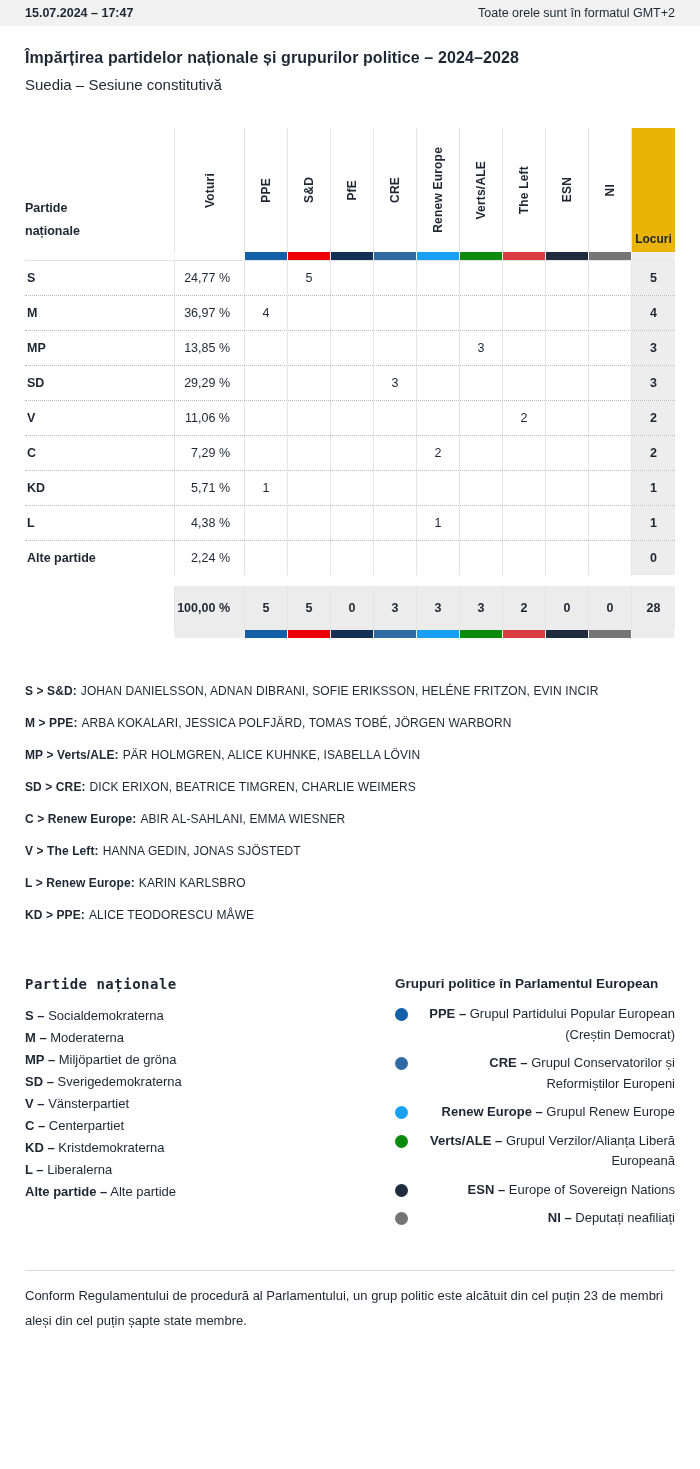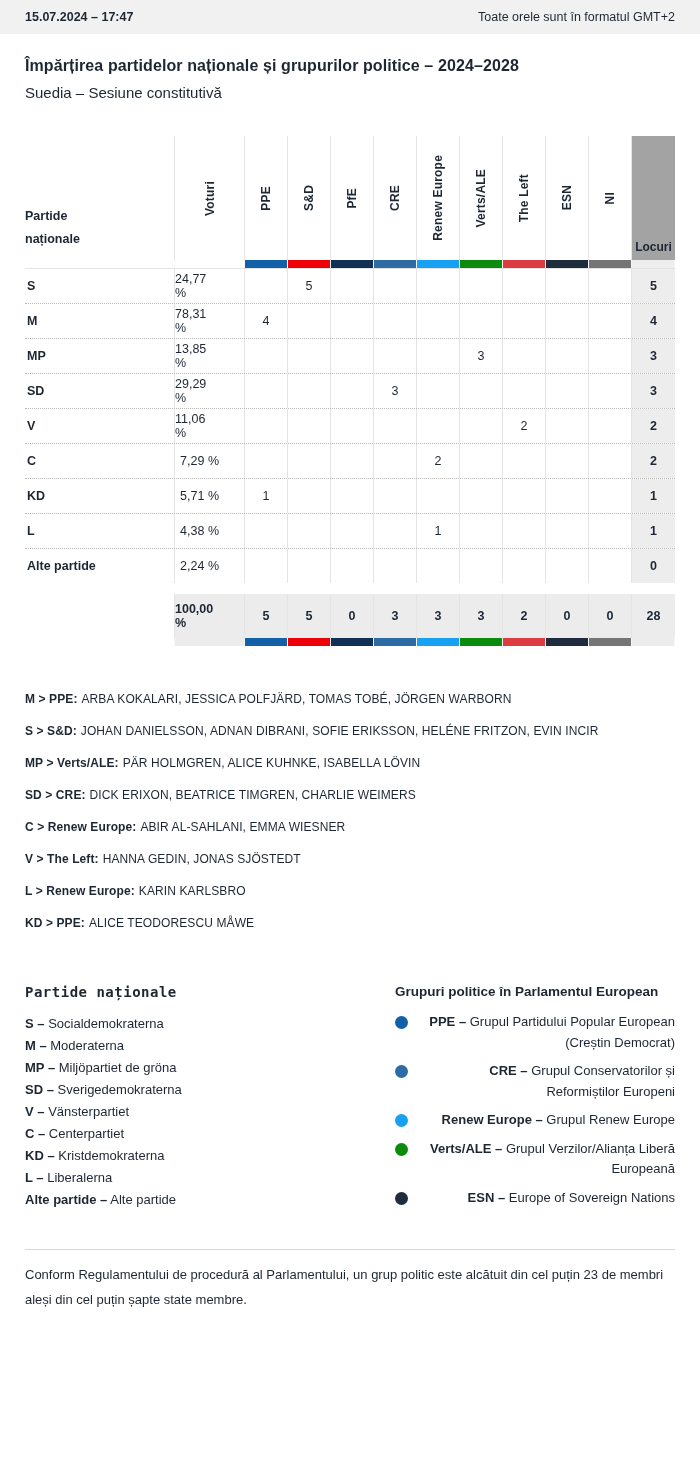--- a/index.html
+++ b/index.html
@@ -4,49 +4,49 @@
 <style>
   * { margin:0; padding:0; box-sizing:border-box; }
   html,body { background:#ffffff; }
   body {
     width:700px; min-height:1469px;
     font-family:"Liberation Sans", sans-serif;
     color:#1d2733;
     position:relative;
   }
   .topbar {
-    height:34px; background:#f1f1f1;
+    height:26px; background:#f1f1f1;
     display:flex; justify-content:space-between; align-items:center;
     padding:0 25px; font-size:12.5px;
   }
   .topbar .date { font-weight:700; }
   .content { padding:0 25px; }
   h1 { font-size:16px; font-weight:700; margin-top:23px; letter-spacing:.1px; }
   h2 { font-size:15px; font-weight:400; margin-top:9px; }
 
   
   .table { margin-top:35px; }
   .trow { display:grid; grid-template-columns:150px 70px repeat(9,43px) 43px; }
   .c { border-right:1px solid #e4e4e4; display:flex; align-items:center; font-size:12.5px; min-width:0; }
   .c:last-child { border-right:none; }
   .thead .c { height:124px; justify-content:center; align-items:center; }
   .vlabel {
     writing-mode:vertical-rl; transform:rotate(180deg);
     font-weight:700; font-size:12px; white-space:nowrap; letter-spacing:.2px;
   }
   .hcorner { justify-content:flex-start !important; align-items:flex-end !important; padding-bottom:8px; }
   .hcorner span { font-weight:700; font-size:12.5px; line-height:1.9; width:80px; }
-  .hlocuri { background:#a3a3a3; align-items:flex-end !important; padding-bottom:6px; font-weight:700; font-size:12px; justify-content:center; }
+  .hlocuri { background:#eab308; align-items:flex-end !important; padding-bottom:6px; font-weight:700; font-size:12px; justify-content:center; }
   .tbar .c { height:8px; border-right:1px solid #f6f6f6; }
   .tbar .locuri-bg { background:#ededed; }
   .brow .c { height:34px; }
   .brow { border-top:1px dotted #b8b8b8; }
   .brow.first { border-top:1px solid #e4e4e4; }
   .cell-party { font-weight:700; padding-left:2px; }
-  .cell-votes { justify-content:flex-end; padding-right:25px; }
+  .cell-votes { justify-content:flex-end; padding-right:14px; }
   .cell-seat { justify-content:center; }
   .cell-total { justify-content:center; font-weight:700; background:#ededed; }
   .total { margin-top:11px; }
   .total .c { height:44px; background:#ececec; font-weight:700; }
   .total .c.cell-none { background:#ffffff; }
   .totalbar .c { height:8px; border-right:1px solid #f6f6f6; }
   .totalbar .gray-bg { background:#ececec; }
 
   
   .members { margin-top:46px; }
@@ -141,21 +141,21 @@
         <div class="c cell-seat"></div>
         <div class="c cell-seat"></div>
         <div class="c cell-seat"></div>
         <div class="c cell-seat"></div>
         <div class="c cell-seat"></div>
         <div class="c cell-seat"></div>
         <div class="c cell-total">5</div>
       </div>
       <div class="trow brow">
         <div class="c cell-party">M</div>
-        <div class="c cell-votes">78,31 %</div>
+        <div class="c cell-votes">36,97 %</div>
         <div class="c cell-seat">4</div>
         <div class="c cell-seat"></div>
         <div class="c cell-seat"></div>
         <div class="c cell-seat"></div>
         <div class="c cell-seat"></div>
         <div class="c cell-seat"></div>
         <div class="c cell-seat"></div>
         <div class="c cell-seat"></div>
         <div class="c cell-seat"></div>
         <div class="c cell-total">4</div>
@@ -282,22 +282,22 @@
         <div class="c" style="background: rgb(24, 161, 242);"></div>
         <div class="c" style="background: rgb(11, 138, 11);"></div>
         <div class="c" style="background: rgb(220, 59, 65);"></div>
         <div class="c" style="background: rgb(31, 44, 61);"></div>
         <div class="c" style="background: rgb(117, 117, 117);"></div>
         <div class="c gray-bg"></div>
       </div>
     </div>
 
   <div class="members">
+      <div class="member-line"><span class="lbl">S &gt; S&amp;D:</span><span class="nm">JOHAN DANIELSSON, ADNAN DIBRANI, SOFIE ERIKSSON, HELÉNE FRITZON, EVIN INCIR</span></div>
       <div class="member-line"><span class="lbl">M &gt; PPE:</span><span class="nm">ARBA KOKALARI, JESSICA POLFJÄRD, TOMAS TOBÉ, JÖRGEN WARBORN</span></div>
-      <div class="member-line"><span class="lbl">S &gt; S&amp;D:</span><span class="nm">JOHAN DANIELSSON, ADNAN DIBRANI, SOFIE ERIKSSON, HELÉNE FRITZON, EVIN INCIR</span></div>
       <div class="member-line"><span class="lbl">MP &gt; Verts/ALE:</span><span class="nm">PÄR HOLMGREN, ALICE KUHNKE, ISABELLA LÖVIN</span></div>
       <div class="member-line"><span class="lbl">SD &gt; CRE:</span><span class="nm">DICK ERIXON, BEATRICE TIMGREN, CHARLIE WEIMERS</span></div>
       <div class="member-line"><span class="lbl">C &gt; Renew Europe:</span><span class="nm">ABIR AL-SAHLANI, EMMA WIESNER</span></div>
       <div class="member-line"><span class="lbl">V &gt; The Left:</span><span class="nm">HANNA GEDIN, JONAS SJÖSTEDT</span></div>
       <div class="member-line"><span class="lbl">L &gt; Renew Europe:</span><span class="nm">KARIN KARLSBRO</span></div>
       <div class="member-line"><span class="lbl">KD &gt; PPE:</span><span class="nm">ALICE TEODORESCU MÅWE</span></div>
     </div>
 
   <div class="legends">
     <div class="legend-left">
@@ -315,20 +315,21 @@
         </div>
     </div>
     <div class="legend-right">
       <div class="legend-heading">Grupuri politice în Parlamentul European</div>
       <div id="gl-items">
           <div class="gl-item"><span class="gl-dot" style="background: rgb(17, 96, 168);"></span><span class="b">PPE –</span><span> Grupul Partidului Popular European (Creștin Democrat)</span></div>
           <div class="gl-item"><span class="gl-dot" style="background: rgb(46, 107, 165);"></span><span class="b">CRE –</span><span> Grupul Conservatorilor și Reformiștilor Europeni</span></div>
           <div class="gl-item"><span class="gl-dot" style="background: rgb(24, 161, 242);"></span><span class="b">Renew Europe –</span><span> Grupul Renew Europe</span></div>
           <div class="gl-item"><span class="gl-dot" style="background: rgb(11, 138, 11);"></span><span class="b">Verts/ALE –</span><span> Grupul Verzilor/Alianța Liberă Europeană</span></div>
           <div class="gl-item"><span class="gl-dot" style="background: rgb(31, 44, 61);"></span><span class="b">ESN –</span><span> Europe of Sovereign Nations</span></div>
+          <div class="gl-item"><span class="gl-dot" style="background: rgb(117, 117, 117);"></span><span class="b">NI –</span><span> Deputați neafiliați</span></div>
         </div>
     </div>
   </div>
 
   <hr class="rule">
   <p class="note">Conform Regulamentului de procedură al Parlamentului, un grup politic este alcătuit din cel puțin 23 de membri aleși din cel puțin șapte state membre.</p>
 
 </div>
 
 </body></html>

